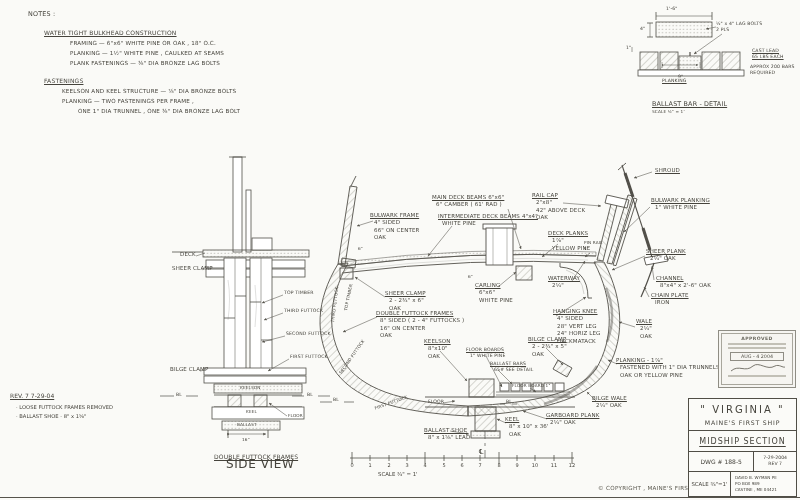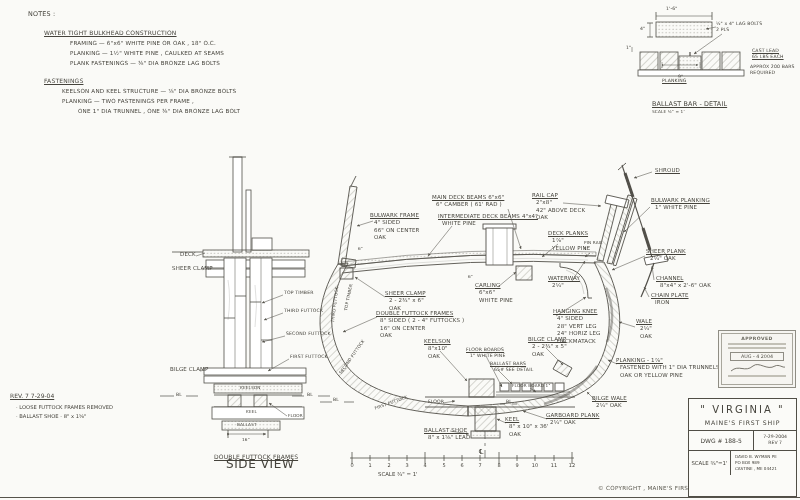--- a/index.html
+++ b/index.html
@@ -539,20 +539,21 @@
     <svg width="60" height="12" viewBox="0 0 60 12">
           <path d="M4,9 C12,2 18,11 26,4 C32,-1 40,9 48,4 C52,2 56,6 58,5" fill="none" stroke="#6b695f" stroke-width="0.9"></path>
         </svg>
     <div class="bar" style="margin-top:1px"></div>
   </div>
 </div>
 
 <div class="tblock">
   <div class="tb-ship">" VIRGINIA "</div>
   <div class="tb-org">MAINE'S  FIRST  SHIP</div>
+  <div class="tb-draw">MIDSHIP  SECTION</div>
   <div class="tb-row">
     <div class="tb-cell tb-dwg">DWG # 188-5</div>
     <div class="tb-cell tb-daterev">
       <span>7-29-2004</span>
       <span>REV 7</span>
     </div>
   </div>
   <div class="tb-row">
     <div class="tb-cell tb-scale">SCALE  ¾"=1'</div>
     <div class="tb-cell tb-author">DAVID B. WYMAN  PE

